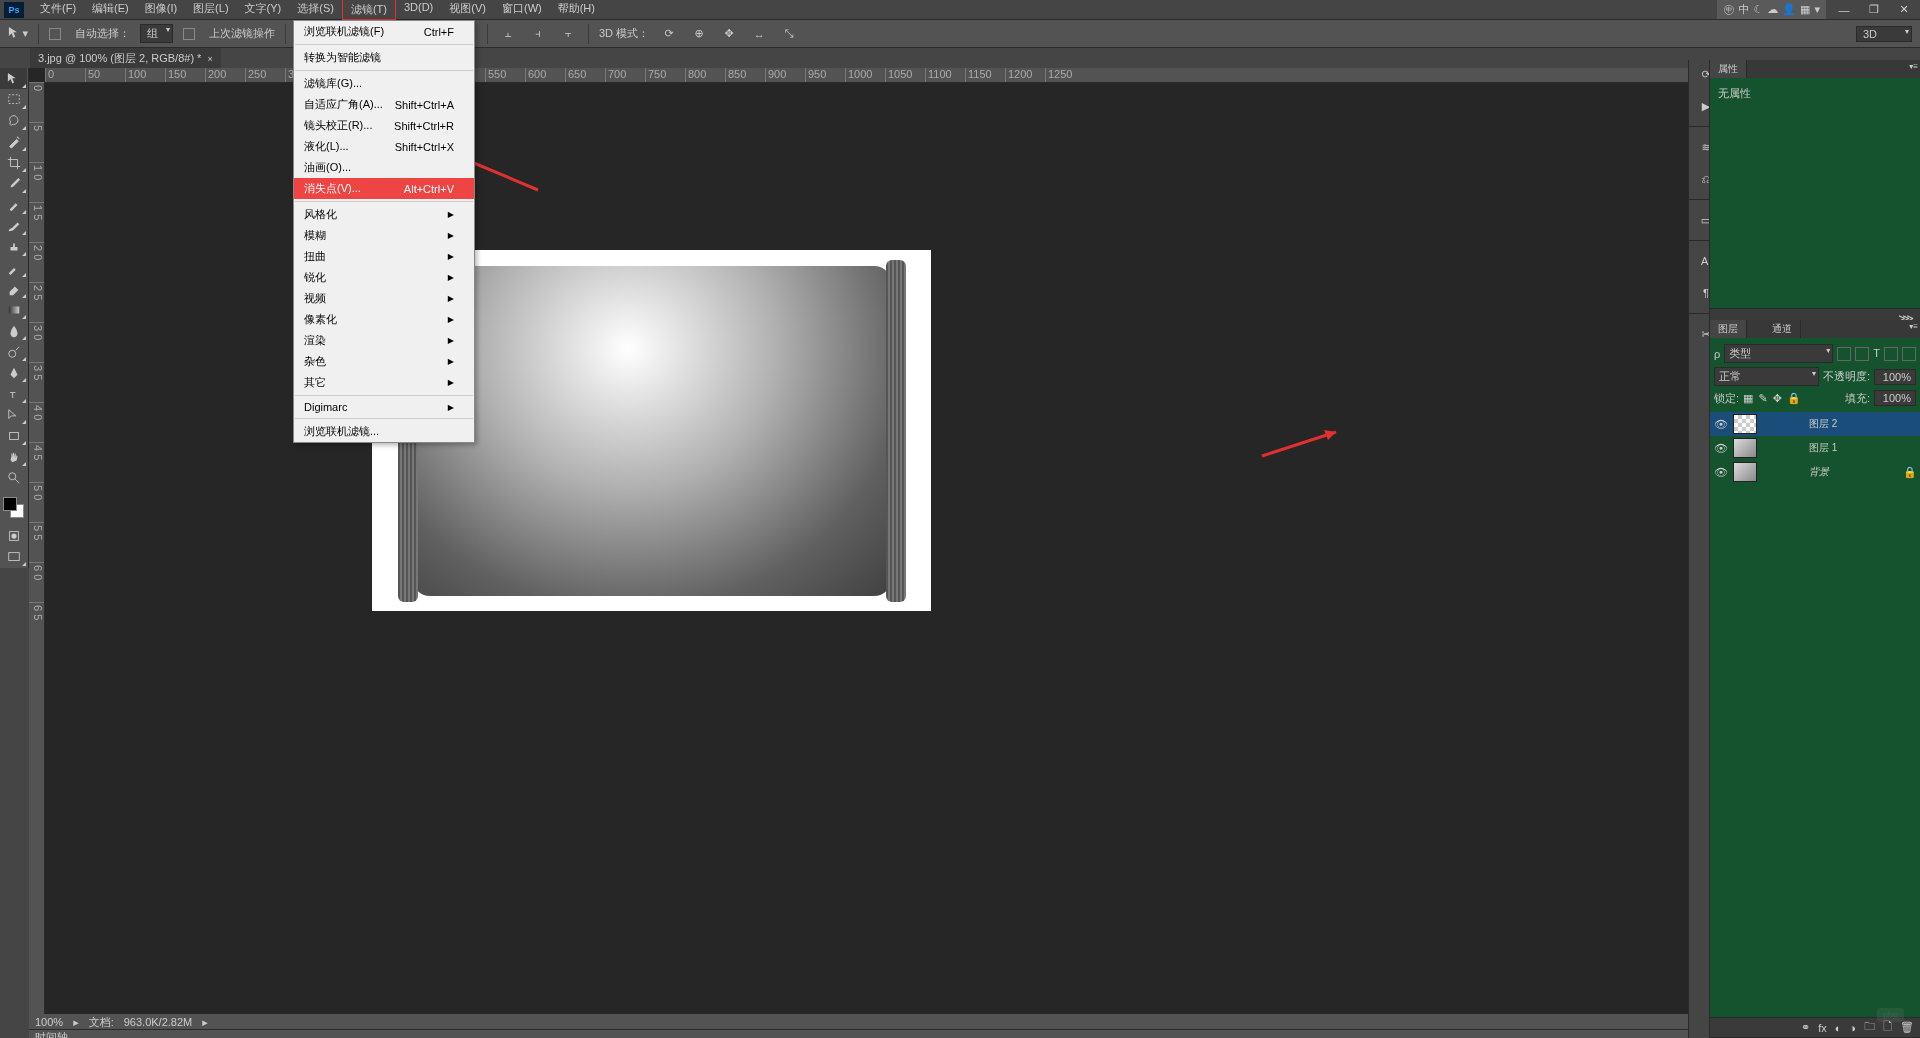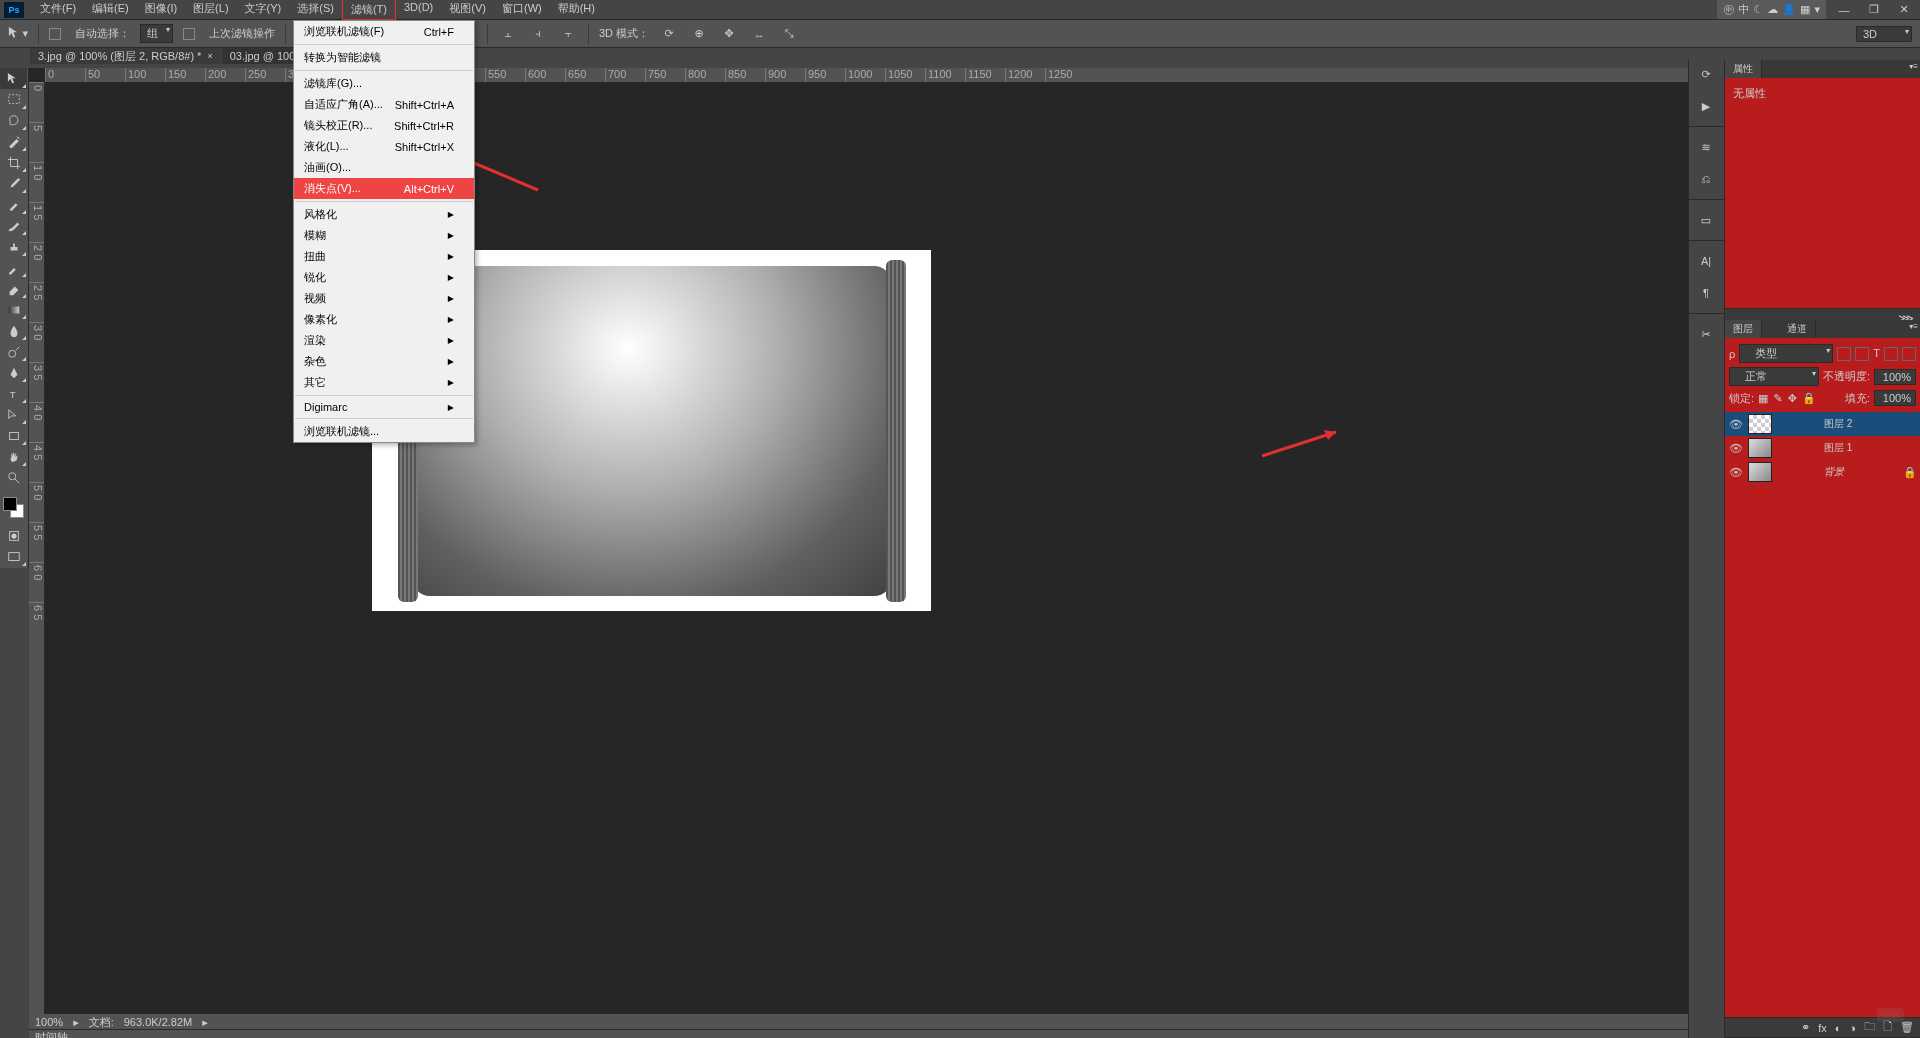--- a/index.html
+++ b/index.html
@@ -25,21 +25,21 @@
 .opt-right { margin-left: auto; display: flex; align-items: center; gap: 4px; }
 
 
 .dropdown { position: absolute; left: 293px; top: 20px; width: 182px; background: #f0f0f0; border: 1px solid #888; color: #000; z-index: 100; box-shadow: 2px 2px 5px rgba(0,0,0,0.3); }
 .dd-item { padding: 3px 20px 3px 10px; display: flex; justify-content: space-between; align-items: center; position: relative; }
 .dd-item.highlight { background: #ef4444; color: #fff; }
 .dd-item .arrow { font-size: 8px; }
 .dd-sep { height: 1px; background: #ccc; margin: 2px 1px; }
 
 
-.doc-tabs { position: absolute; left: 30px; top: 48px; height: 16px; display: flex; }
+.doc-tabs { position: absolute; left: 30px; top: 48px; height: 16px; display: flex; flex-direction: column; }
 .doc-tab { background: #333; padding: 3px 8px; margin-right: 1px; display: flex; align-items: center; gap: 6px; }
 .doc-tab.active { background: #3a3a3a; }
 .doc-tab .x { font-size: 9px; }
 
 
 .toolbox { position: absolute; left: 0; top: 68px; width: 29px; background: #535353; border-right: 1px solid #2a2a2a; height: 500px; }
 .tool { width: 27px; height: 21px; display: flex; align-items: center; justify-content: center; position: relative; }
 .tool.active { background: #3a3a3a; }
 .tool svg { width: 14px; height: 14px; fill: #ccc; }
 .tool-corner { position: absolute; right: 1px; bottom: 1px; width: 0; height: 0; border-style: solid; border-width: 0 0 4px 4px; border-color: transparent transparent #ccc transparent; }
@@ -58,29 +58,29 @@
 .pillow { width: 480px; height: 330px; background: radial-gradient(ellipse at 45% 25%, #fff 0%, #b0b0b0 40%, #606060 75%, #404040 100%); border-radius: 18px; position: relative; }
 .pillow::before, .pillow::after { content:""; position:absolute; top:-6px; bottom:-6px; width:20px; background: repeating-linear-gradient(90deg,#555,#555 2px,#777 2px,#777 4px); border-radius:6px; }
 .pillow::before { left:-14px; }
 .pillow::after { right:-14px; }
 
 
 .side-gutter { position: absolute; right: 196px; top: 60px; width: 36px; background: #454545; border-left: 1px solid #2a2a2a; bottom: 0; }
 .gutter-ic { width: 34px; height: 28px; display: flex; align-items: center; justify-content: center; margin-bottom: 4px; }
 .gutter-sep { height: 1px; background: #2a2a2a; margin: 6px 0; }
 
-.right-panels { position: absolute; right: 0; top: 60px; width: 196px; background: #b91c1c; border-left: 1px solid #2a2a2a; bottom: 0; display: flex; flex-direction: column; }
+.right-panels { position: absolute; right: 0; top: 60px; width: 211px; background: #14532d; border-left: 1px solid #2a2a2a; bottom: 0; display: flex; flex-direction: column; }
 .panel { border-bottom: 1px solid #2a2a2a; }
 .panel-tabs { display: flex; background: #383838; height: 18px; align-items: flex-end; }
 .panel-tab { padding: 2px 8px; background: #454545; border-right: 1px solid #2a2a2a; font-size: 10px; }
 .panel-tab.inactive { background: #383838; margin-left: 17px; }
 .panel-body { padding: 4px; font-size: 10px; }
 .panel-row { display: flex; align-items: center; gap: 4px; padding: 2px 0; }
 .panel-row .lbl { flex-shrink: 0; }
-.panel-row .sel { background: #3a3a3a; border: 1px solid #2a2a2a; padding: 1px 14px 1px 15px; position: relative; flex: 1; }
+.panel-row .sel { background: #3a3a3a; border: 1px solid #2a2a2a; padding: 1px 14px 1px 4px; position: relative; flex: 1; }
 .panel-row .sel::after { content: "▾"; position: absolute; right: 2px; font-size: 8px; }
 .panel-row .val-box { background: #3a3a3a; border: 1px solid #2a2a2a; padding: 1px 4px; width: 42px; text-align: right; }
 .lock-icons { display: flex; gap: 5px; align-items: center; }
 .layer-list { }
 .layer-row { display: flex; align-items: center; height: 24px; padding: 0 3px; }
 .layer-row.selected { background: #1a4d7a; }
 .layer-eye { width: 16px; display: flex; justify-content: center; }
 .layer-thumb { width: 24px; height: 20px; background: #888; border: 1px solid #222; margin: 0 4px; }
 .layer-thumb.checker { background: repeating-conic-gradient(#ccc 0 25%, #fff 0 50%) 0 0/8px 8px; }
 .layer-thumb.white { background: linear-gradient(135deg,#ddd,#888); }

